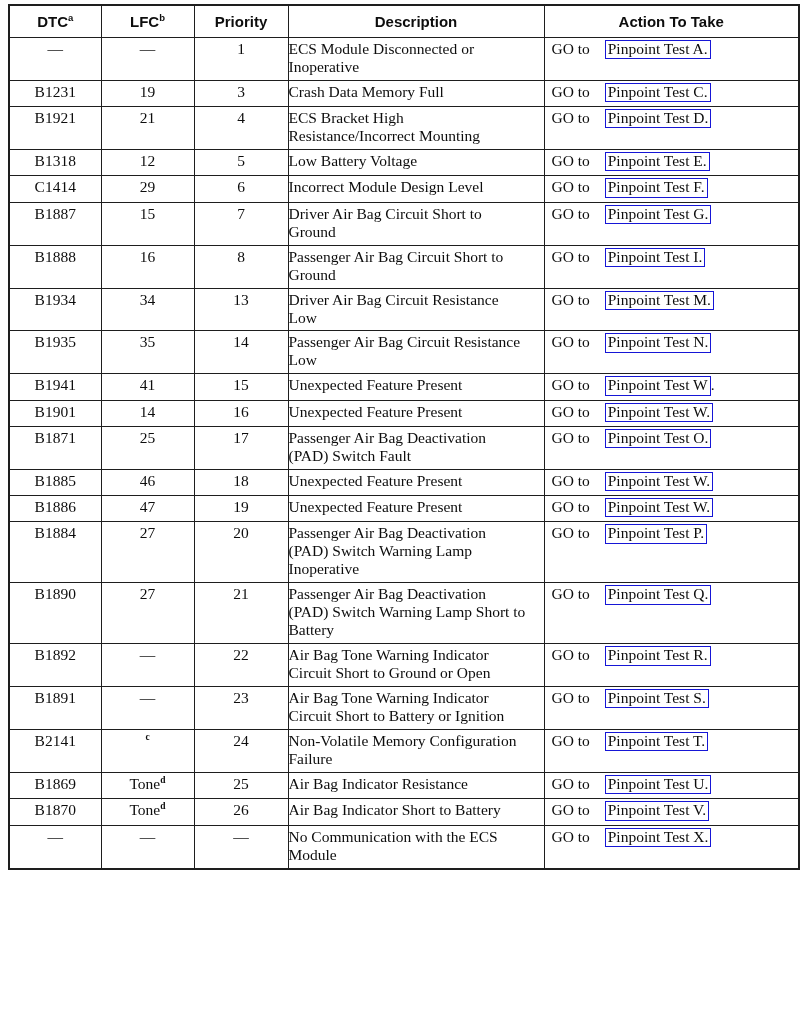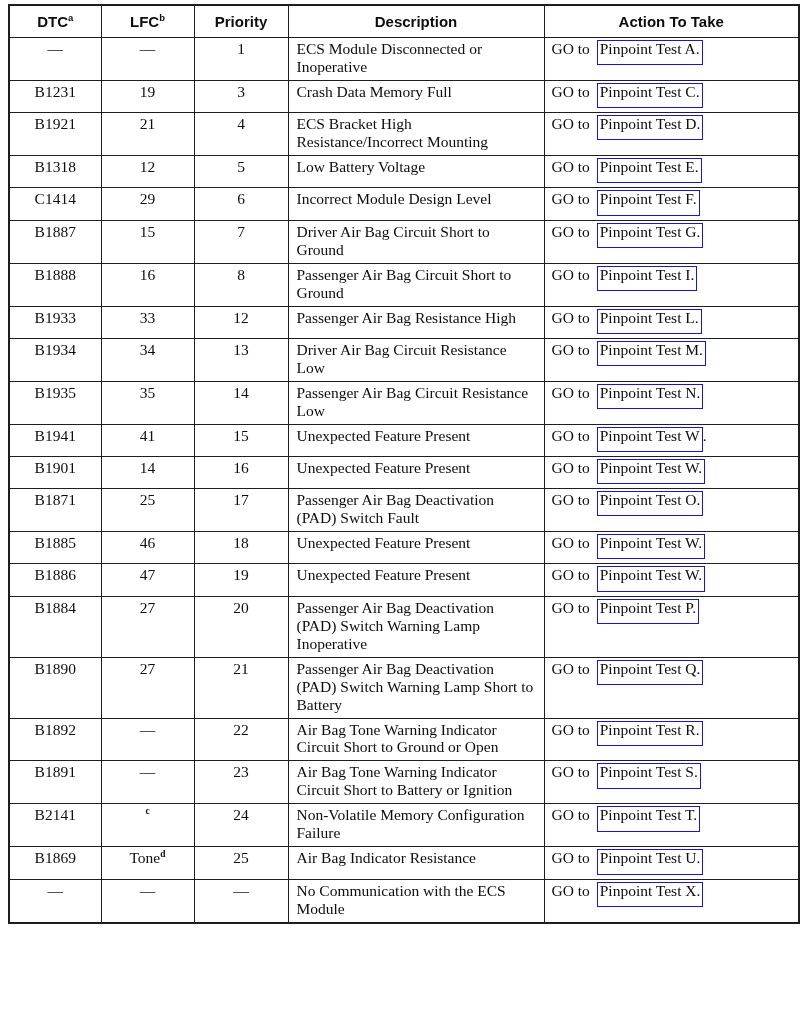--- a/index.html
+++ b/index.html
@@ -21,31 +21,31 @@
     font-weight: bold; font-size: 15px;
     text-align: center; vertical-align: middle;
     height: 25px; padding: 7px 2px;
   }
   td {
     font-family: "Liberation Serif", serif;
     font-size: 15.5px; line-height: 1.16;
     vertical-align: top; padding: 2px 3px 4px 3px;
   }
   td.c-dtc, td.c-lfc, td.c-pri { text-align: center; }
-  td.c-desc { padding-left: 8px; padding-right: 4px; white-space: pre-line; }
+  td.c-desc { padding-left: 0; padding-right: 4px; white-space: pre-line; }
   td.c-act  { padding-left: 7px; padding-right: 2px; }
   sup.fnmark {
     font-size: 9.5px; line-height: 0; vertical-align: super;
     font-weight: bold; font-family: "Liberation Sans", sans-serif;
   }
   td sup.fnmark { font-family: "Liberation Serif", serif; }
   a.linkbox {
     color: var(--ink); text-decoration: none;
     border: 1.5px solid var(--link-blue);
-    padding: 0 2px 7px 2px; margin-left: 3px;
+    padding: 0 2px 1px 2px; margin-left: 11px;
     cursor: pointer; display: inline-block; line-height: 1.05;
   }
 </style>
 </head>
 <body>
 
 <div class="page">
 
   <table class="dtc-table">
     <colgroup>
@@ -122,27 +122,20 @@
       <td class="c-dtc"><span>B1888</span></td>
       <td class="c-lfc"><span>16</span><sup class="fnmark"></sup></td>
       <td class="c-pri"><span>8</span></td>
       <td class="c-desc"><span>Passenger Air Bag Circuit Short to
 Ground</span></td>
       <td class="c-act"><span>GO to </span><a class="linkbox">Pinpoint Test I.</a><span></span></td>
     </tr>
 
 
 
-    <tr>
-      <td class="c-dtc"><span>B1933</span></td>
-      <td class="c-lfc"><span>33</span><sup class="fnmark"></sup></td>
-      <td class="c-pri"><span>12</span></td>
-      <td class="c-desc"><span>Passenger Air Bag Resistance High</span></td>
-      <td class="c-act"><span>GO to </span><a class="linkbox">Pinpoint Test L.</a><span></span></td>
-    </tr>
 
     <tr>
       <td class="c-dtc"><span>B1934</span></td>
       <td class="c-lfc"><span>34</span><sup class="fnmark"></sup></td>
       <td class="c-pri"><span>13</span></td>
       <td class="c-desc"><span>Driver Air Bag Circuit Resistance
 Low</span></td>
       <td class="c-act"><span>GO to </span><a class="linkbox">Pinpoint Test M.</a><span></span></td>
     </tr>
 
@@ -244,20 +237,27 @@
     </tr>
 
     <tr>
       <td class="c-dtc"><span>B1869</span></td>
       <td class="c-lfc"><span>Tone</span><sup class="fnmark">d</sup></td>
       <td class="c-pri"><span>25</span></td>
       <td class="c-desc"><span>Air Bag Indicator Resistance</span></td>
       <td class="c-act"><span>GO to </span><a class="linkbox">Pinpoint Test U.</a><span></span></td>
     </tr>
 
+    <tr>
+      <td class="c-dtc"><span>B1870</span></td>
+      <td class="c-lfc"><span>Tone</span><sup class="fnmark">d</sup></td>
+      <td class="c-pri"><span>26</span></td>
+      <td class="c-desc"><span>Air Bag Indicator Short to Battery</span></td>
+      <td class="c-act"><span>GO to </span><a class="linkbox">Pinpoint Test V.</a><span></span></td>
+    </tr>
 
     <tr>
       <td class="c-dtc"><span>—</span></td>
       <td class="c-lfc"><span>—</span><sup class="fnmark"></sup></td>
       <td class="c-pri"><span>—</span></td>
       <td class="c-desc"><span>No Communication with the ECS
 Module</span></td>
       <td class="c-act"><span>GO to </span><a class="linkbox">Pinpoint Test X.</a><span></span></td>
     </tr>
   </tbody>

